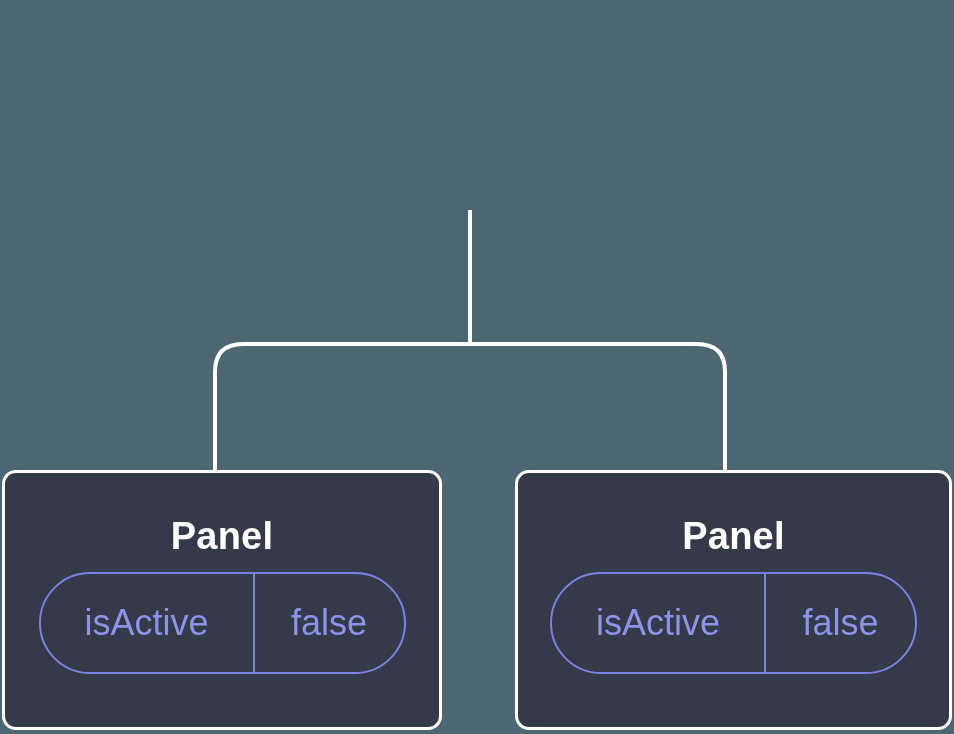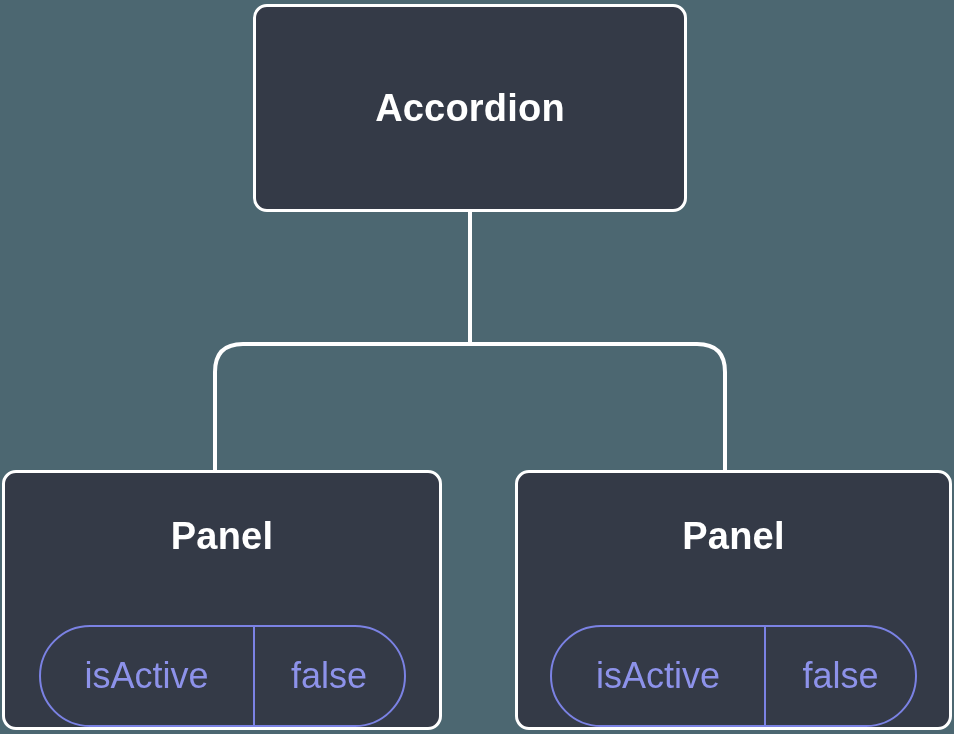--- a/index.html
+++ b/index.html
@@ -48,21 +48,20 @@
     font-weight: 600;
     letter-spacing: 0.2px;
     line-height: 1;
   }
   .panel-node {
     top: 470px;
     height: 260px;
     display: flex;
     flex-direction: column;
     align-items: center;
-    justify-content: space-between;
   }
   .panel-left {
     left: 2px;
     width: 440px;
   }
   .panel-right {
     left: 515px;
     width: 437px;
   }
   .panel-node .node-title {
@@ -102,23 +101,20 @@
 </head>
 <body>
 
 <div class="stage">
 
   <svg class="connectors" viewBox="0 0 954 734">
     <path d="M 470 210 L 470 346"></path>
     <path d="M 215 472 L 215 372 Q 215 344 243 344 L 697 344 Q 725 344 725 372 L 725 472"></path>
   </svg>
 
-  <div class="node root-node">
-    <div class="node-title">Accordion</div>
-  </div>
 
   <div class="node panel-node panel-left">
     <div class="node-title">Panel</div>
     <div class="state-pill">
       <div class="state-key">isActive</div>
       <div class="state-value">false</div>
     </div>
   </div>
 
   <div class="node panel-node panel-right">

